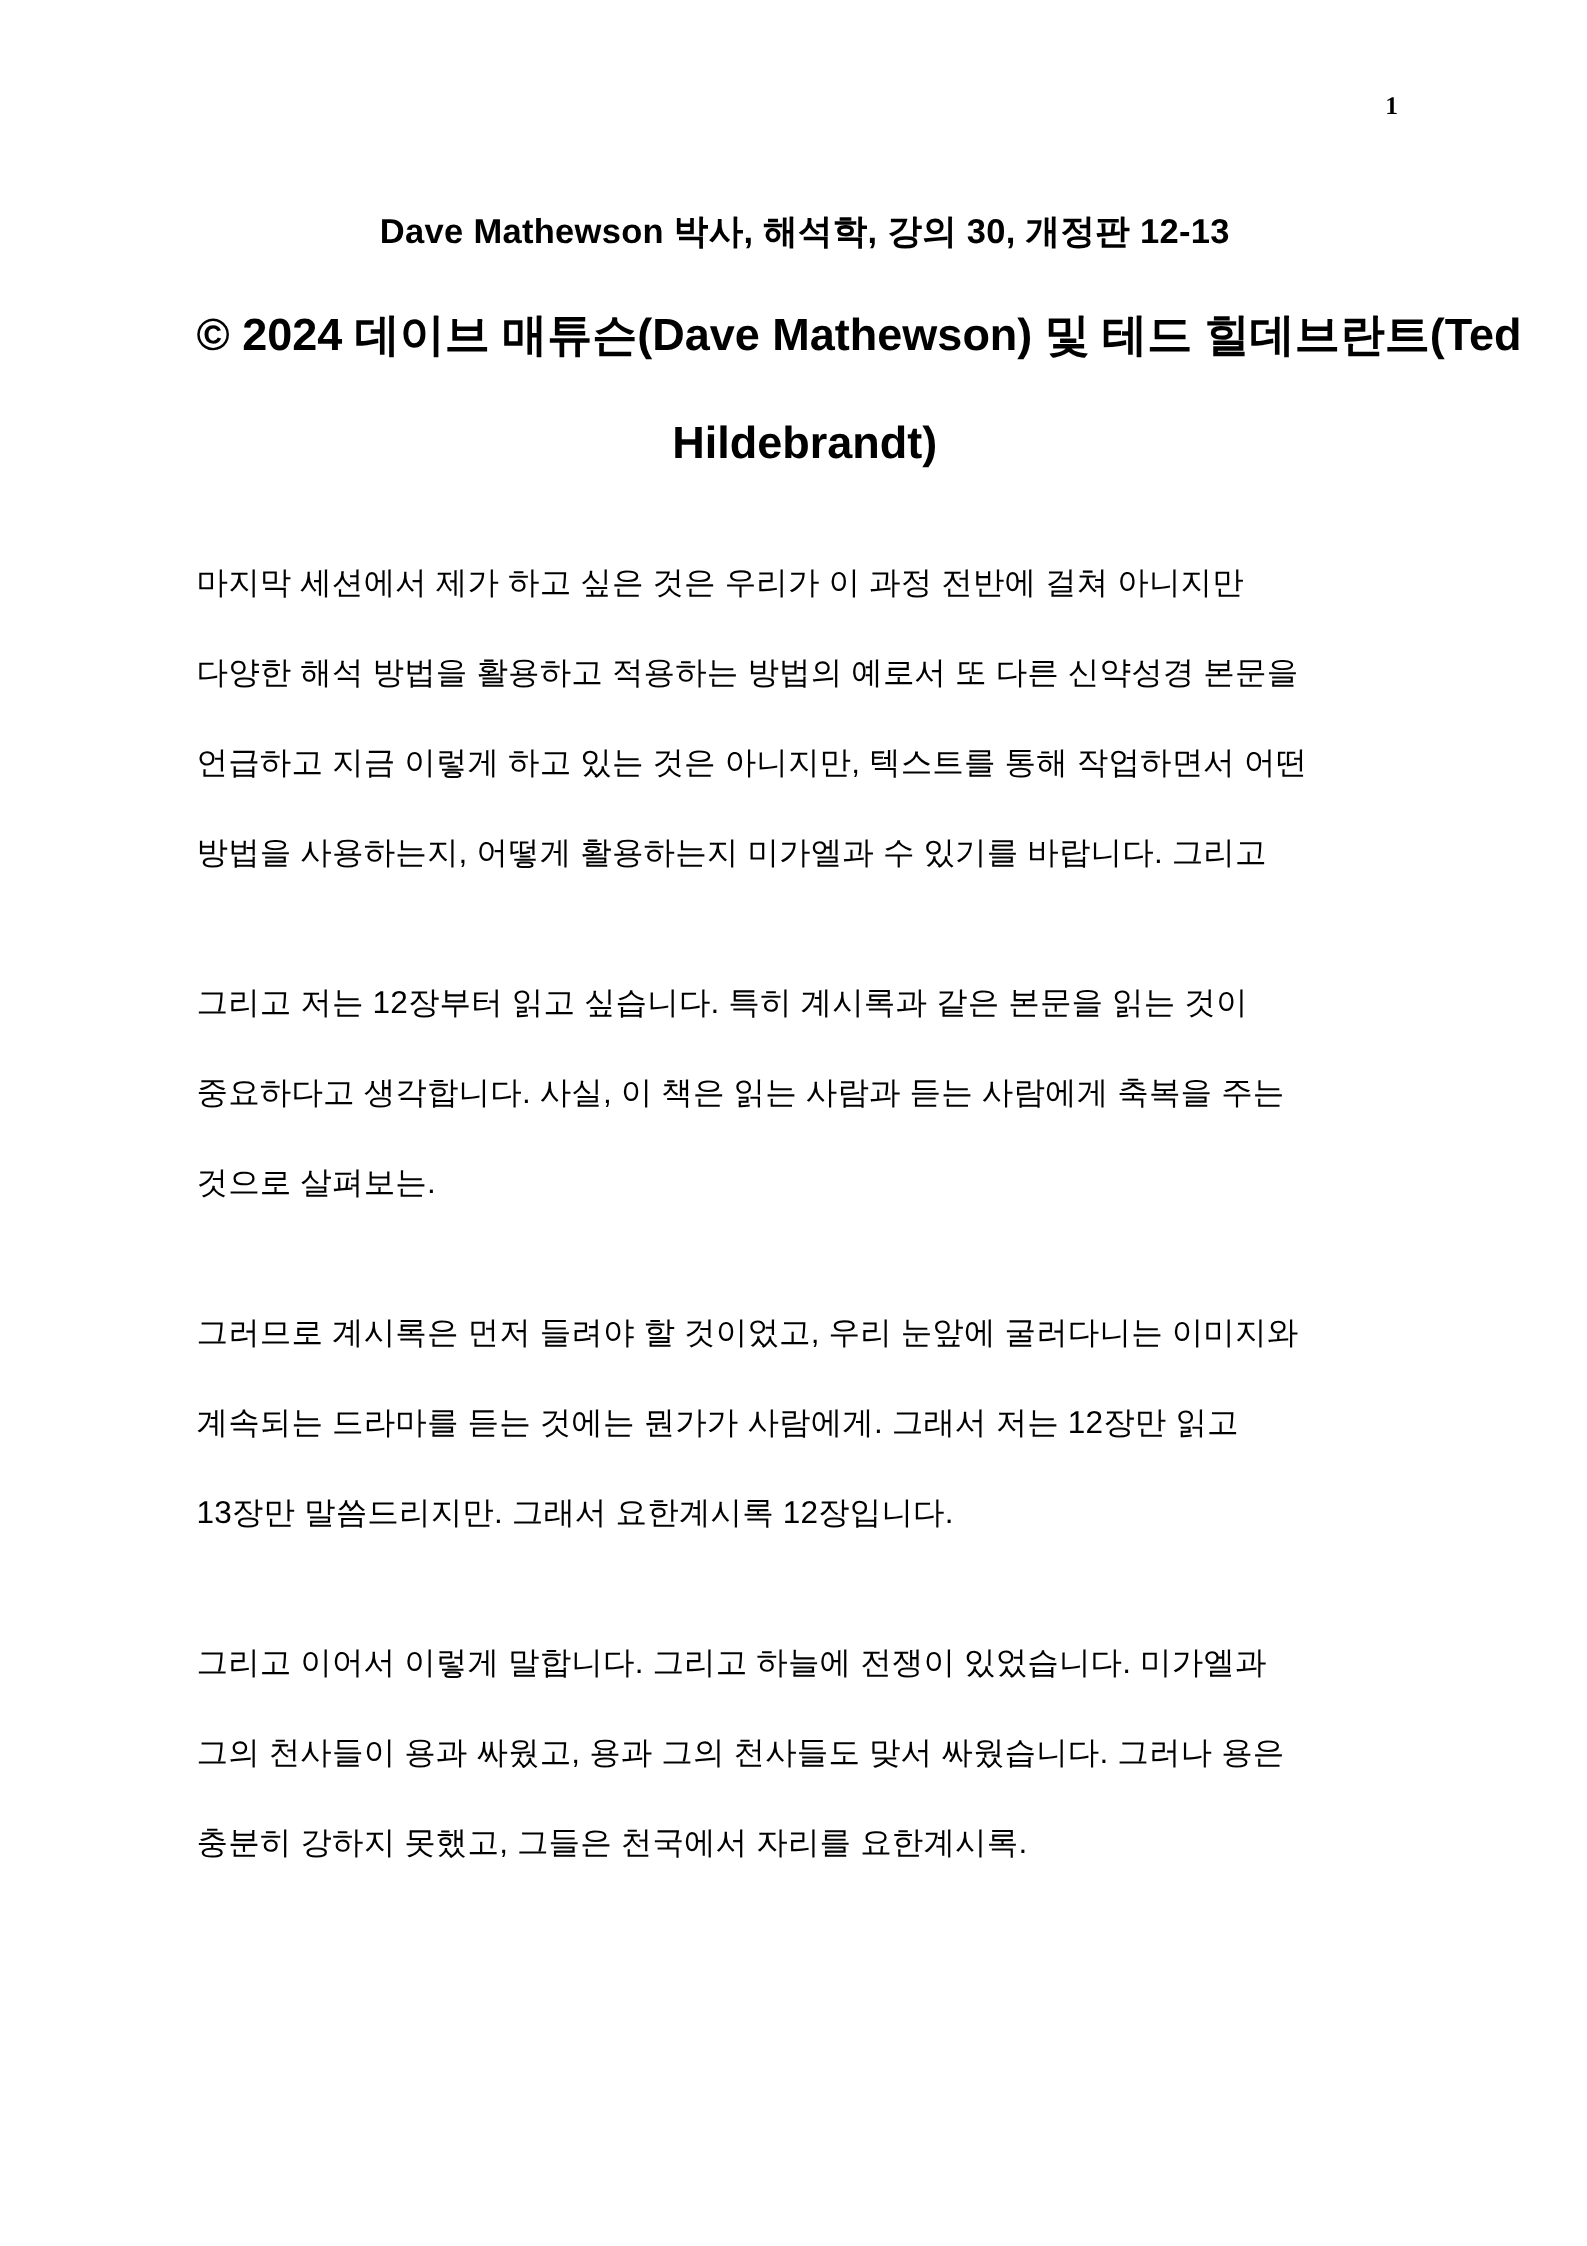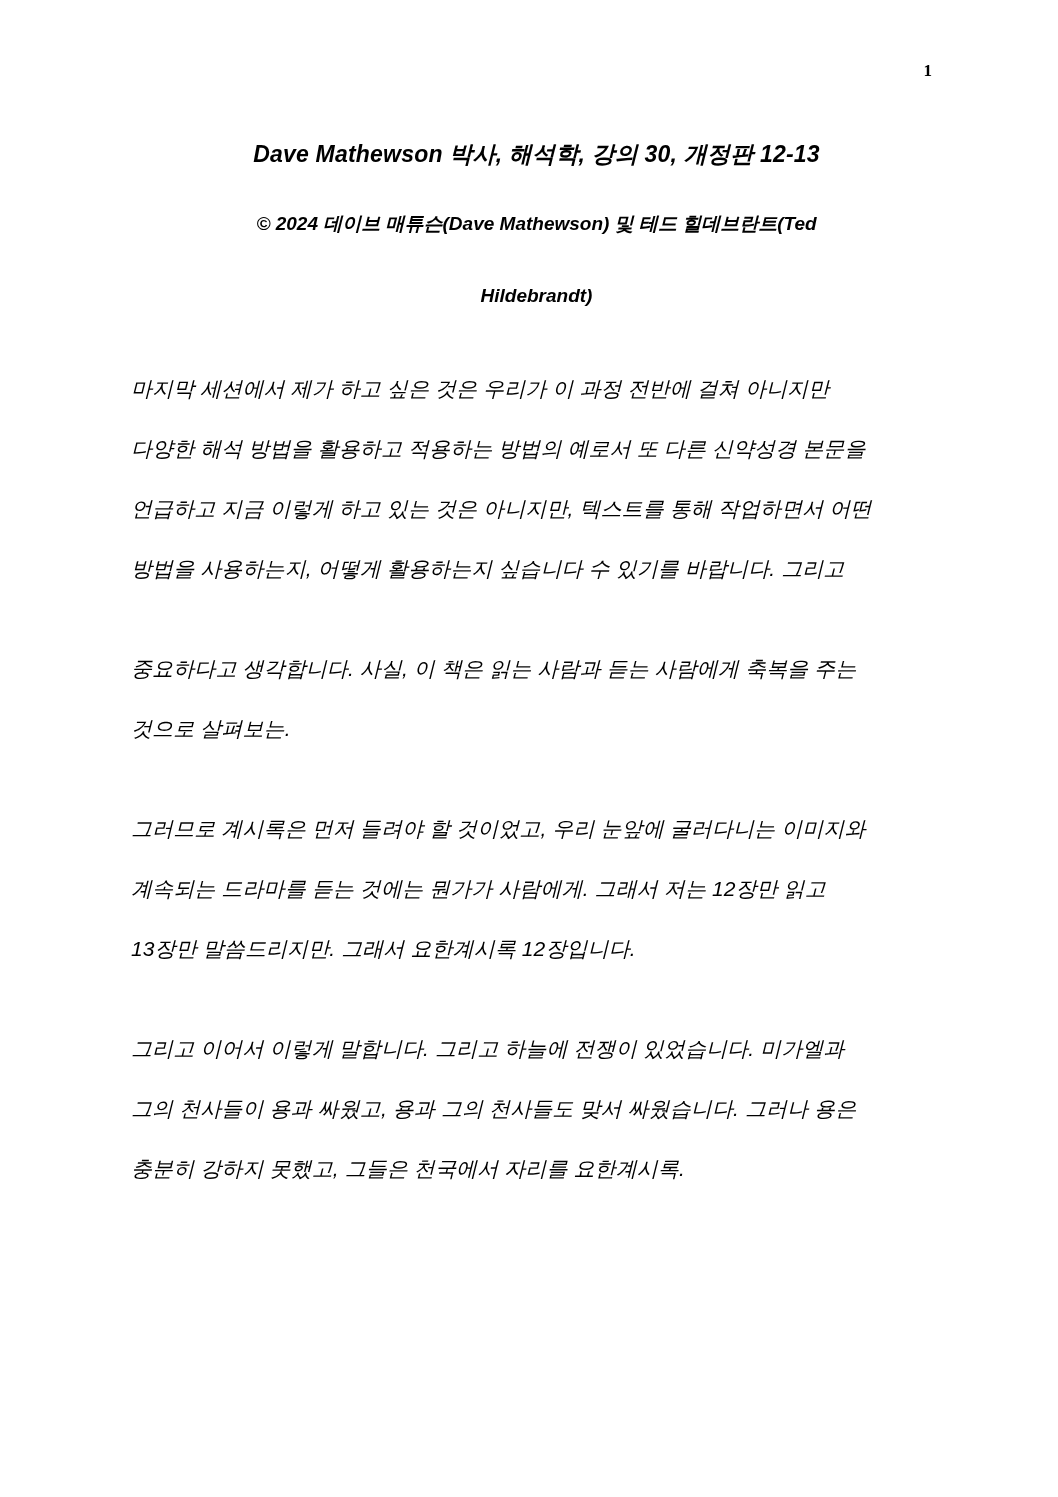--- a/index.html
+++ b/index.html
@@ -17,34 +17,33 @@
     position: absolute;
     top: 61px;
     right: 126px;
     font-family: "Liberation Serif", "DejaVu Serif", serif;
     font-weight: 700;
     font-size: 17px;
     line-height: 20px;
   }
   .content {
     padding: 134px 116px 0 131px;
-    font-style: italic;
   }
   .title {
     margin: 0;
     font-size: 23px;
     font-weight: 700;
     text-align: center;
     line-height: 40px;
     letter-spacing: 0.2px;
     white-space: nowrap;
   }
   .copyright {
     margin-top: 14px;
-    font-size: 19px;
+    font-size: 30px;
     font-weight: 700;
     text-align: center;
     line-height: 72px;
   }
   .copyright-line { height: 72px; white-space: nowrap; }
   .doc-body {
     margin-top: 27px;
     font-size: 21px;
     font-weight: 400;
   }
@@ -65,23 +64,24 @@
     <h1 class="title">Dave Mathewson 박사, 해석학, 강의 30, 개정판 12-13</h1>
     <div class="copyright">
         <div class="copyright-line">© 2024 데이브 매튜슨(Dave Mathewson) 및 테드 힐데브란트(Ted</div>
         <div class="copyright-line">Hildebrandt)</div>
       </div>
     <div class="doc-body">
         <div class="paragraph">
           <div class="text-line">마지막 세션에서 제가 하고 싶은 것은 우리가 이 과정 전반에 걸쳐 아니지만</div>
           <div class="text-line">다양한 해석 방법을 활용하고 적용하는 방법의 예로서 또 다른 신약성경 본문을</div>
           <div class="text-line">언급하고 지금 이렇게 하고 있는 것은 아니지만, 텍스트를 통해 작업하면서 어떤</div>
-          <div class="text-line">방법을 사용하는지, 어떻게 활용하는지 싶습니다 수 있기를 바랍니다. 그리고</div>
+          <div class="text-line">방법을 사용하는지, 어떻게 활용하는지 미가엘과 수 있기를 바랍니다. 그리고</div>
         </div>
         <div class="paragraph">
+          <div class="text-line">그리고 저는 12장부터 읽고 싶습니다. 특히 계시록과 같은 본문을 읽는 것이</div>
           <div class="text-line">중요하다고 생각합니다. 사실, 이 책은 읽는 사람과 듣는 사람에게 축복을 주는</div>
           <div class="text-line">것으로 살펴보는.</div>
         </div>
         <div class="paragraph">
           <div class="text-line">그러므로 계시록은 먼저 들려야 할 것이었고, 우리 눈앞에 굴러다니는 이미지와</div>
           <div class="text-line">계속되는 드라마를 듣는 것에는 뭔가가 사람에게. 그래서 저는 12장만 읽고</div>
           <div class="text-line">13장만 말씀드리지만. 그래서 요한계시록 12장입니다.</div>
         </div>
         <div class="paragraph">
           <div class="text-line">그리고 이어서 이렇게 말합니다. 그리고 하늘에 전쟁이 있었습니다. 미가엘과</div>

